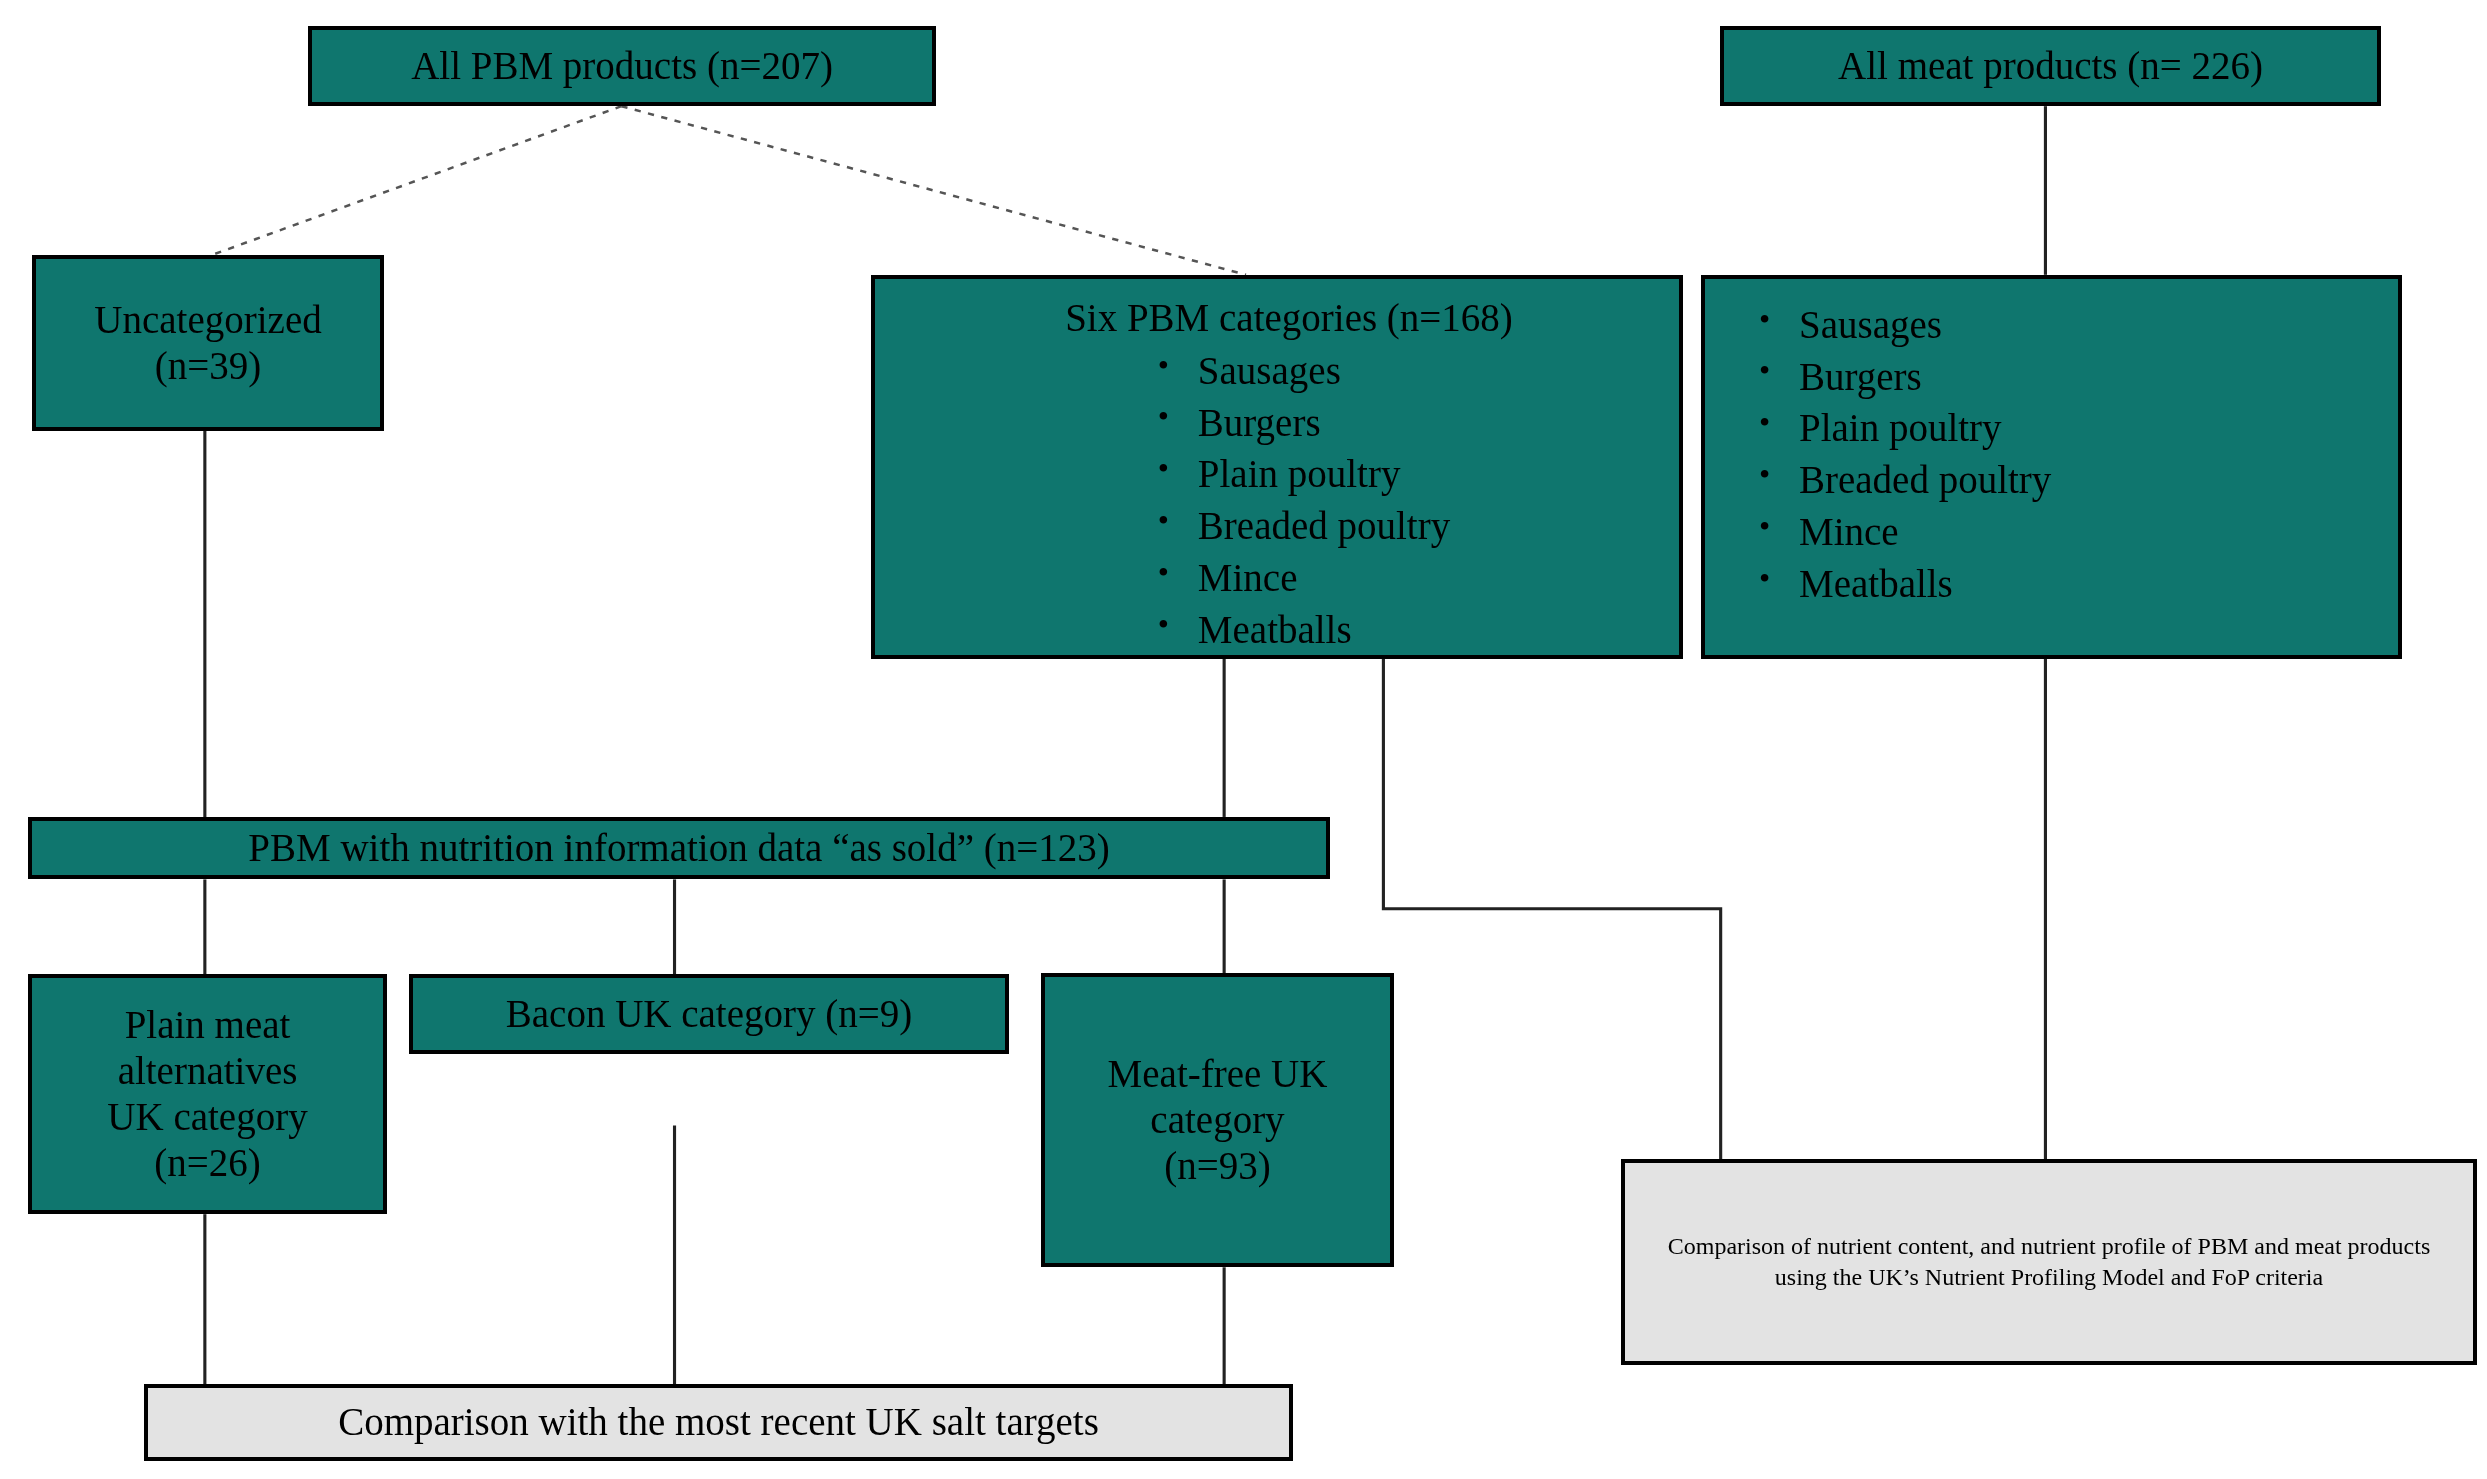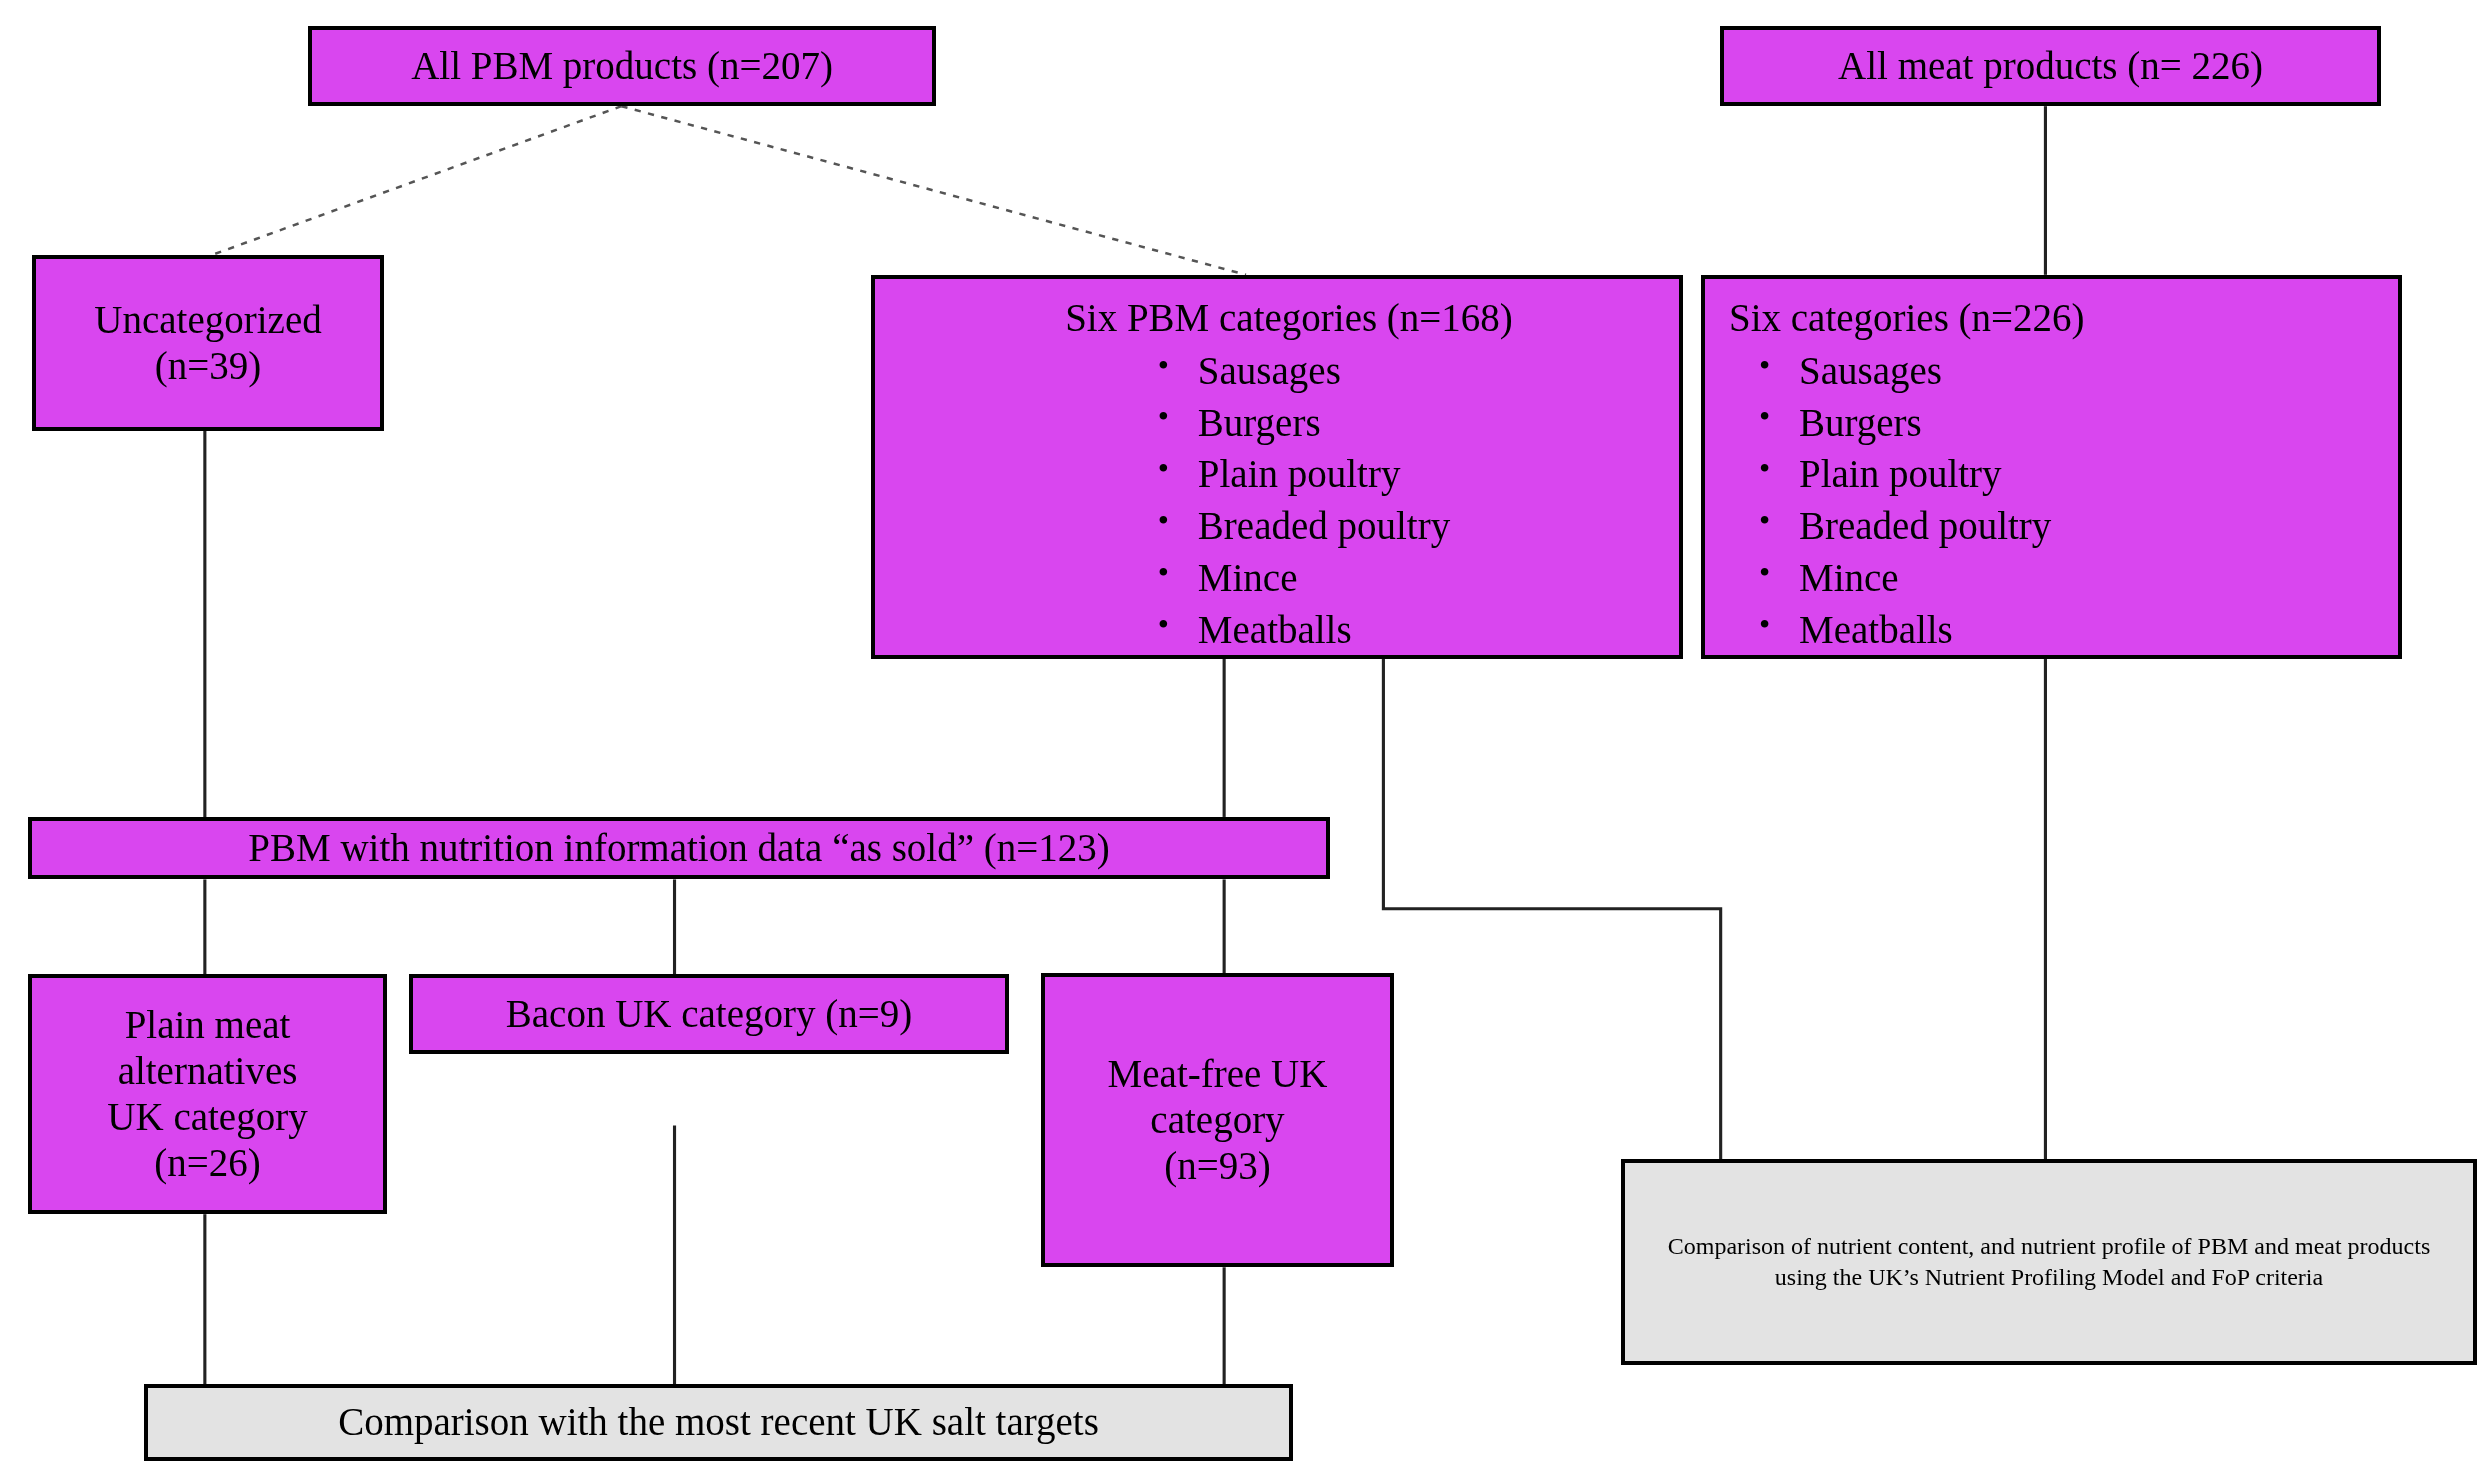--- a/index.html
+++ b/index.html
@@ -23,21 +23,21 @@
     left: 0;
     top: 0;
     width: 2487px;
     height: 1479px;
     pointer-events: none;
   }
   .node {
     position: absolute;
     box-sizing: border-box;
     border: 4.4px solid #000000;
-    background: #d946ef;
+    background: #0f766e;
     display: flex;
     flex-direction: column;
     justify-content: center;
     font-size: 39px;
     line-height: 1.18;
   }
   .node.center {
     align-items: center;
     text-align: center;
   }
@@ -144,21 +144,20 @@
         <span>Mince</span>
       </li>
       <li>
         <span class="bullet">•</span>
         <span>Meatballs</span>
       </li>
     </ul>
   </div>
 
   <div class="node listbox" style="left:1701px; top:275px; width:701px; height:384px;">
-    <span class="ttl">Six categories (n=226)</span>
     <ul class="cat-list">
       <li>
         <span class="bullet">•</span>
         <span>Sausages</span>
       </li>
       <li>
         <span class="bullet">•</span>
         <span>Burgers</span>
       </li>
       <li>

